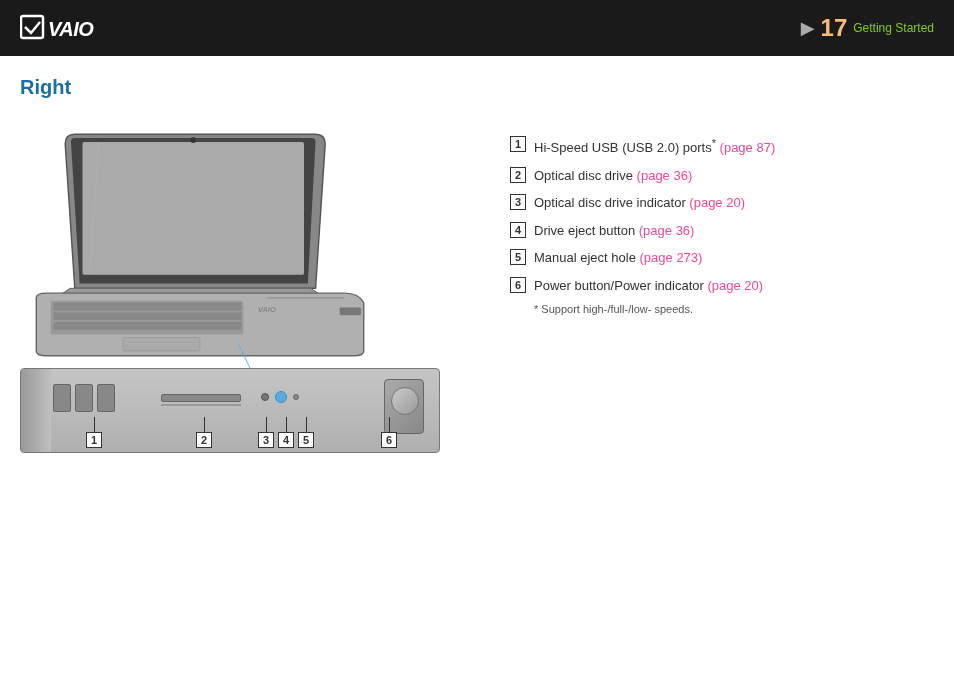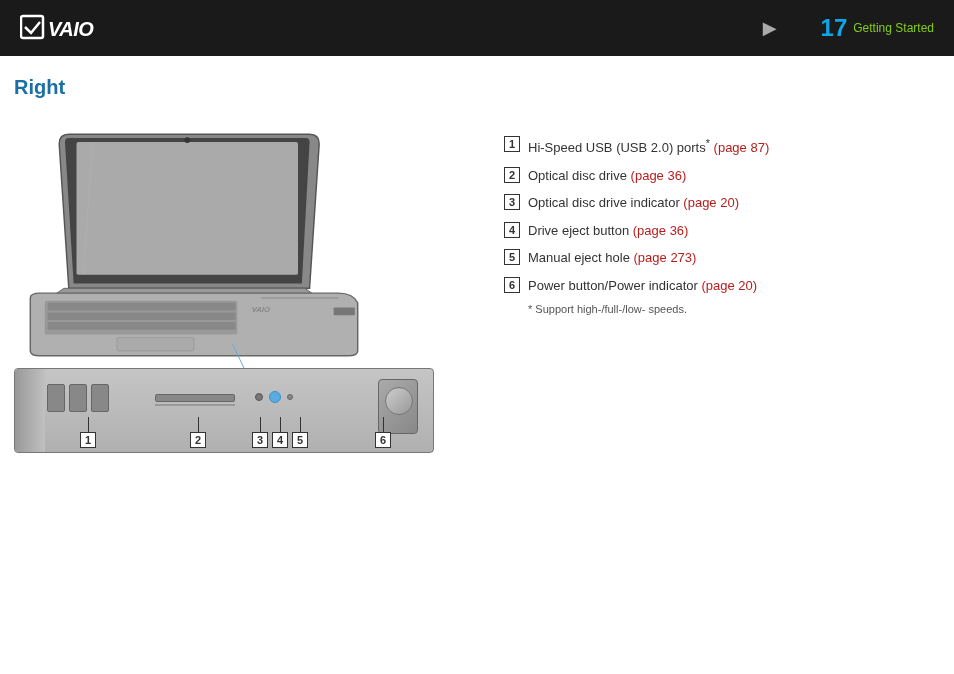--- a/index.html
+++ b/index.html
@@ -27,21 +27,21 @@
       color: #ccc;
     }
     .header-right-inner {
       display: flex;
       align-items: center;
       gap: 6px;
     }
 
     
     .content {
-      padding: 20px 14px;
+      padding: 20px 20px;
       display: flex;
       flex-direction: column;
     }
 
     .section-title {
       color: #1a6fa8;
       font-size: 20px;
       font-weight: bold;
       margin-bottom: 16px;
     }
@@ -90,21 +90,21 @@
       margin-right: 8px;
       flex-shrink: 0;
       margin-top: 1px;
     }
 
     .desc-text {
       flex: 1;
     }
 
     .link-blue {
-      color: #b91c1c;
+      color: #ec4899;
       text-decoration: none;
     }
 
     .footnote {
       font-size: 11px;
       color: #555;
       padding-left: 24px;
     }
 
     
@@ -122,21 +122,21 @@
 
       <rect x="1" y="6" width="22" height="22" rx="2" fill="none" stroke="white" stroke-width="2.5"></rect>
       <polyline points="5,17 11,23 20,12" fill="none" stroke="white" stroke-width="2.5"></polyline>
 
       <text x="28" y="26" font-family="Arial" font-size="20" font-weight="bold" font-style="italic" fill="white" letter-spacing="-0.5">VAIO</text>
     </svg>
   </div>
   <div class="header-right">
     <div class="header-right-inner">
       <span style="color:#aaa; font-size:18px;">▶</span>
-      <span style="color:#0ea5e9; font-size:24px; font-weight:bold;margin-left:38px;">17</span>
+      <span style="color:#fdba74; font-size:24px; font-weight:bold;">17</span>
       <div>
         <span style="color:#84cc16; font-size:12px; display:block; text-align:right;">Getting Started</span>
       </div>
     </div>
   </div>
 </div>
 
 <div class="content">
   <div class="section-title">Right</div>
 

